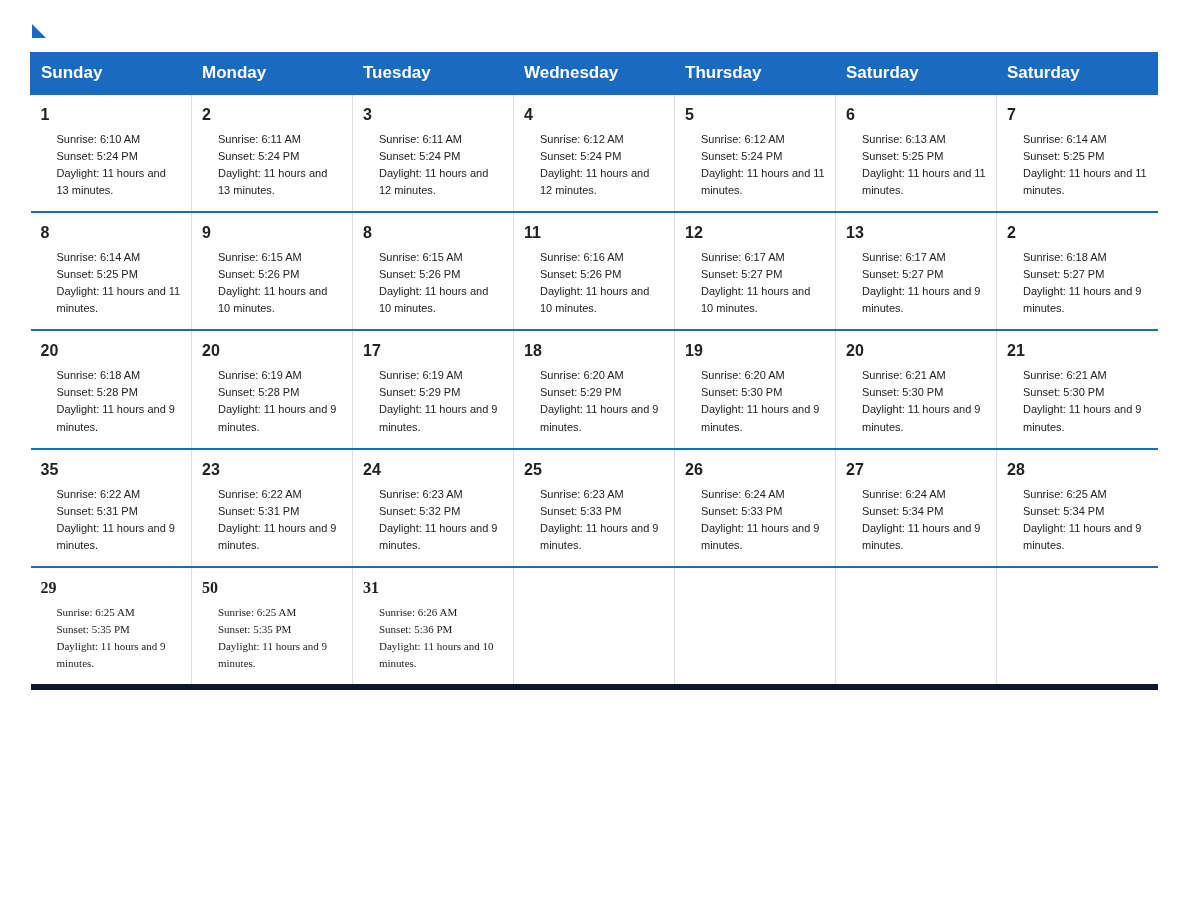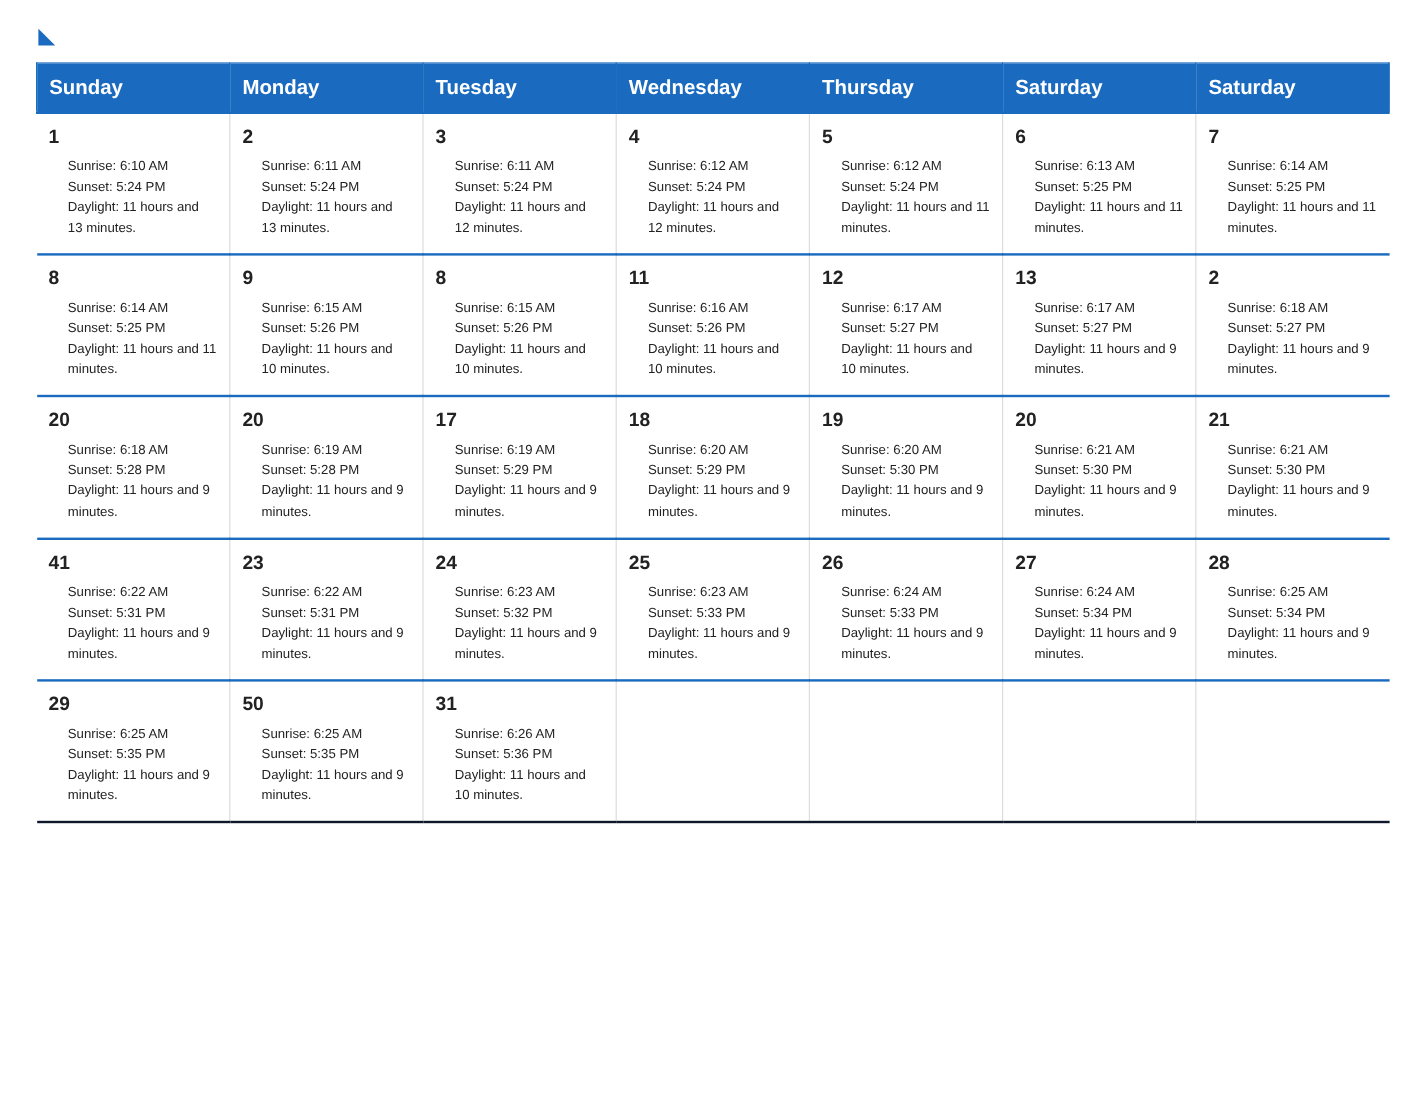--- a/index.html
+++ b/index.html
@@ -98,21 +98,22 @@
       display: block;
       margin-bottom: 4px;
     }
     .day-info {
       font-size: 11px;
       color: #222;
       line-height: 1.55;
       margin-left: 16px;
     }
     tbody tr:last-child td {
-      border-bottom: 2px solid #0f172a;
+      border-bottom: 6px solid #0f172a;
+      font-family: Liberation Serif, serif;
     }
   </style>
 </head>
 <body>
 
 <div class="header">
   <div class="logo">
     <div class="logo-top">
       <span class="logo-general"></span>
       <div class="logo-triangle"></div>
@@ -223,21 +224,21 @@
           <span class="day-num">20</span>
           <div class="day-info">Sunrise: 6:21 AM<br>Sunset: 5:30 PM<br>Daylight: 11 hours and 9 minutes.</div>
         </td>
         <td>
           <span class="day-num">21</span>
           <div class="day-info">Sunrise: 6:21 AM<br>Sunset: 5:30 PM<br>Daylight: 11 hours and 9 minutes.</div>
         </td>
       </tr>
       <tr>
         <td>
-          <span class="day-num">41</span>
+          <span class="day-num">35</span>
           <div class="day-info">Sunrise: 6:22 AM<br>Sunset: 5:31 PM<br>Daylight: 11 hours and 9 minutes.</div>
         </td>
         <td>
           <span class="day-num">23</span>
           <div class="day-info">Sunrise: 6:22 AM<br>Sunset: 5:31 PM<br>Daylight: 11 hours and 9 minutes.</div>
         </td>
         <td>
           <span class="day-num">24</span>
           <div class="day-info">Sunrise: 6:23 AM<br>Sunset: 5:32 PM<br>Daylight: 11 hours and 9 minutes.</div>
         </td>

